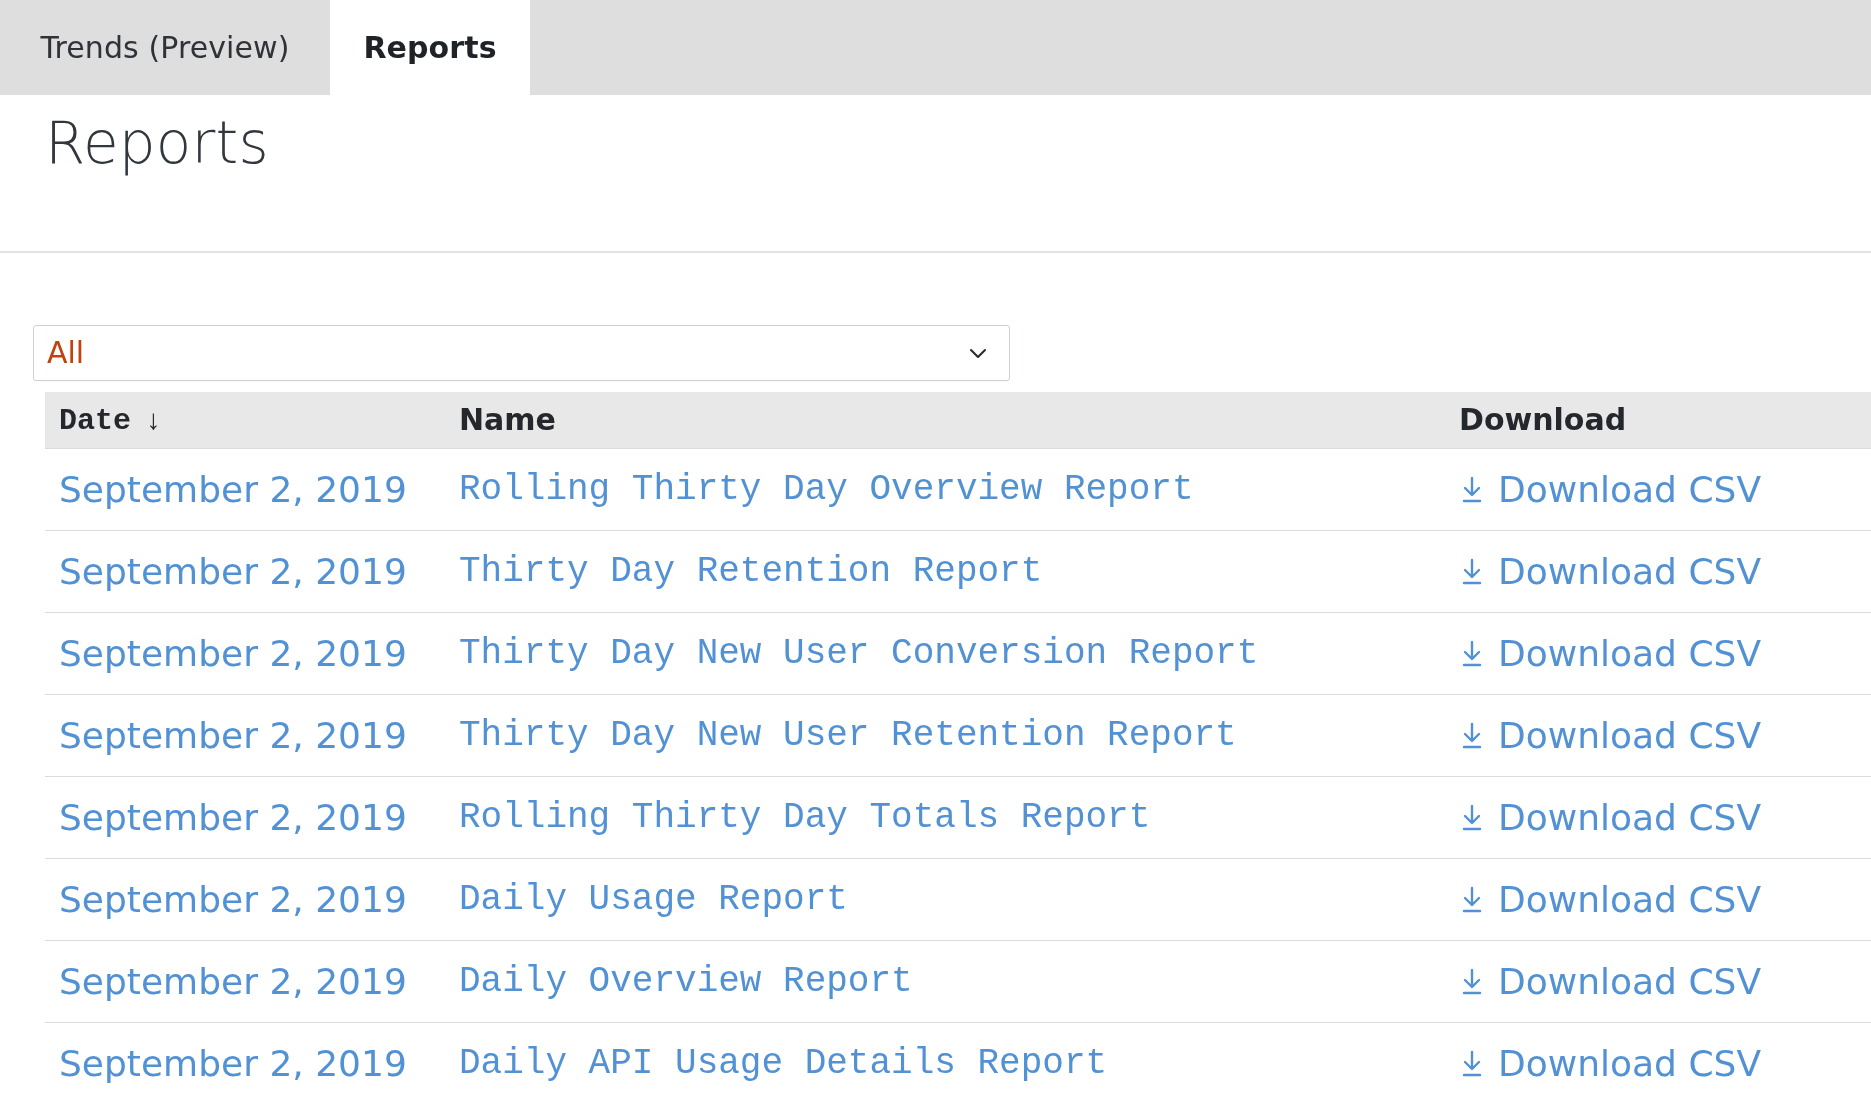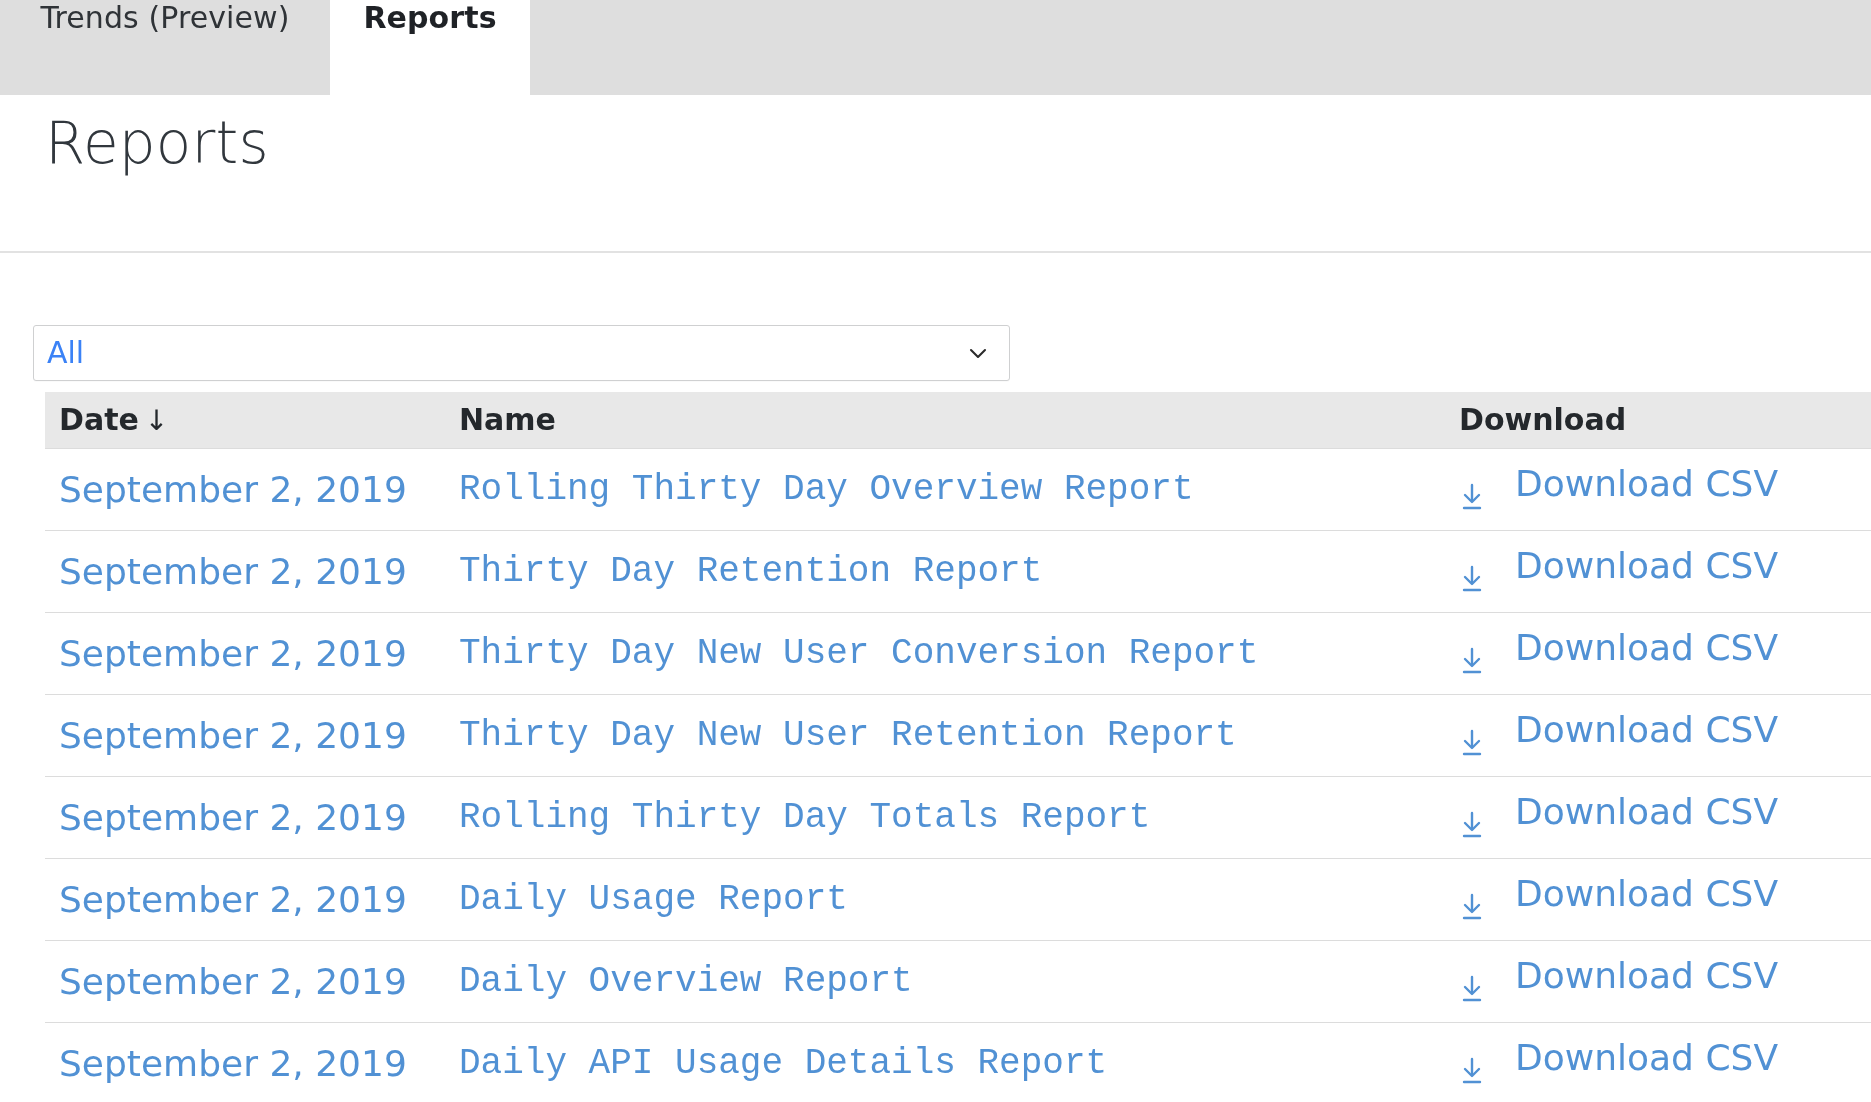--- a/index.html
+++ b/index.html
@@ -27,20 +27,21 @@
     top: 0;
     width: 1871px;
     height: 95px;
     background: #dedede;
     display: flex;
     align-items: stretch;
   }
 
   .tab {
     display: flex;
+    align-items: center;
     justify-content: center;
     font-size: 30px;
     color: #2f3337;
     letter-spacing: 0.1px;
     cursor: pointer;
     box-sizing: border-box;
     height: 95px;
   }
 
   .tab.inactive {
@@ -92,21 +93,21 @@
     border: 1px solid #cfd0d1;
     border-radius: 3px;
     box-shadow: 0 1px 0 rgba(0,0,0,0.02);
     display: flex;
     align-items: center;
     cursor: pointer;
   }
 
   .select-value {
     font-size: 30px;
-    color: #3b82f6;
+    color: #c2410c;
     padding-left: 13px;
     line-height: 1;
     white-space: nowrap;
   }
 
   .select-chevron {
     position: absolute;
     right: 18px;
     top: 50%;
     transform: translateY(-50%);
@@ -140,21 +141,22 @@
     height: 56px;
     padding: 0 0 0 14px;
     vertical-align: middle;
     white-space: nowrap;
     box-sizing: border-box;
   }
 
   .th-inner {
     display: inline-flex;
     align-items: center;
-    gap: 6px;
+    gap: 14px;
+    font-family: Liberation Mono, monospace;
   }
 
   .sort-arrow {
     font-size: 28px;
     font-weight: normal;
     line-height: 1;
     position: relative;
     top: 1px;
   }
 
@@ -176,22 +178,22 @@
 
   .link {
     color: #5191d4;
     text-decoration: none;
     cursor: pointer;
     font-size: 36px;
   }
 
   .dl-cell {
     display: inline-flex;
-    align-items: flex-end;
-    gap: 30px;
+    align-items: flex-start;
+    gap: 13px;
     cursor: pointer;
   }
 
   .dl-icon {
     width: 26px;
     height: 28px;
     display: inline-block;
     flex: 0 0 auto;
     position: relative;
     top: 2px;

